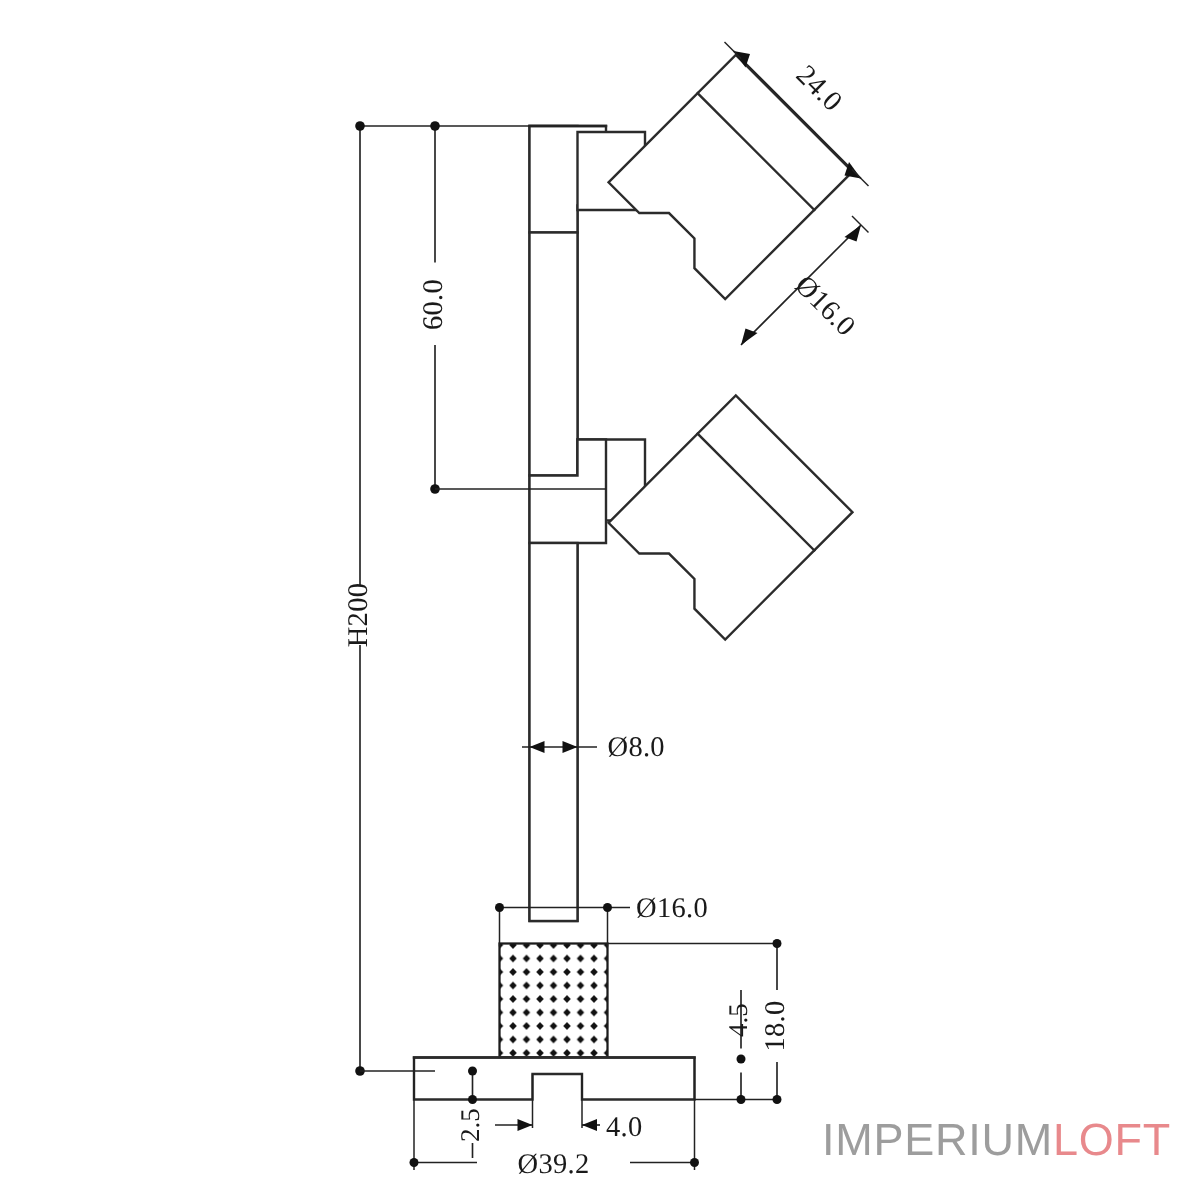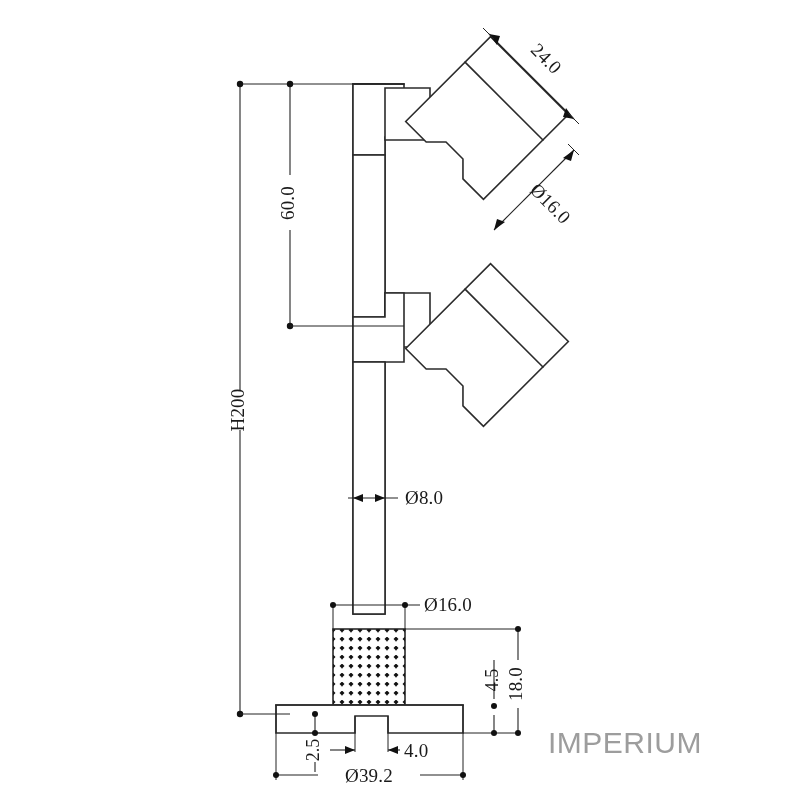--- a/index.html
+++ b/index.html
@@ -65,21 +65,21 @@
     letter-spacing: 0.2px;
   }
   .dim-text-sm {
     font-family: "Liberation Serif", serif;
     font-size: 18px;
     fill: #1a1a1a;
   }
   .logo-wrap {
     position: absolute;
     left: 548px;
-    top: 726px;
+    top: 744px;
     display: flex;
     align-items: flex-start;
     font-family: "Liberation Sans", sans-serif;
     font-size: 30px;
     font-weight: 400;
     letter-spacing: 0.5px;
     white-space: nowrap;
   }
   .logo-imperium { color: #9d9d9d; }
   .logo-loft { color: #e8898c; }
@@ -249,15 +249,16 @@
         <circle class="dim-dot" cx="276" cy="775" r="3"></circle>
         <circle class="dim-dot" cx="463" cy="775" r="3"></circle>
         <text class="dim-text" x="369" y="782" text-anchor="middle">Ø39.2</text>
       </g>
 
     </g>
   </svg>
 
   <div class="logo-wrap">
     <span class="logo-imperium">IMPERIUM</span>
+      <span class="logo-loft">LOFT</span>
   </div>
 
 </div>
 
 </body></html>

